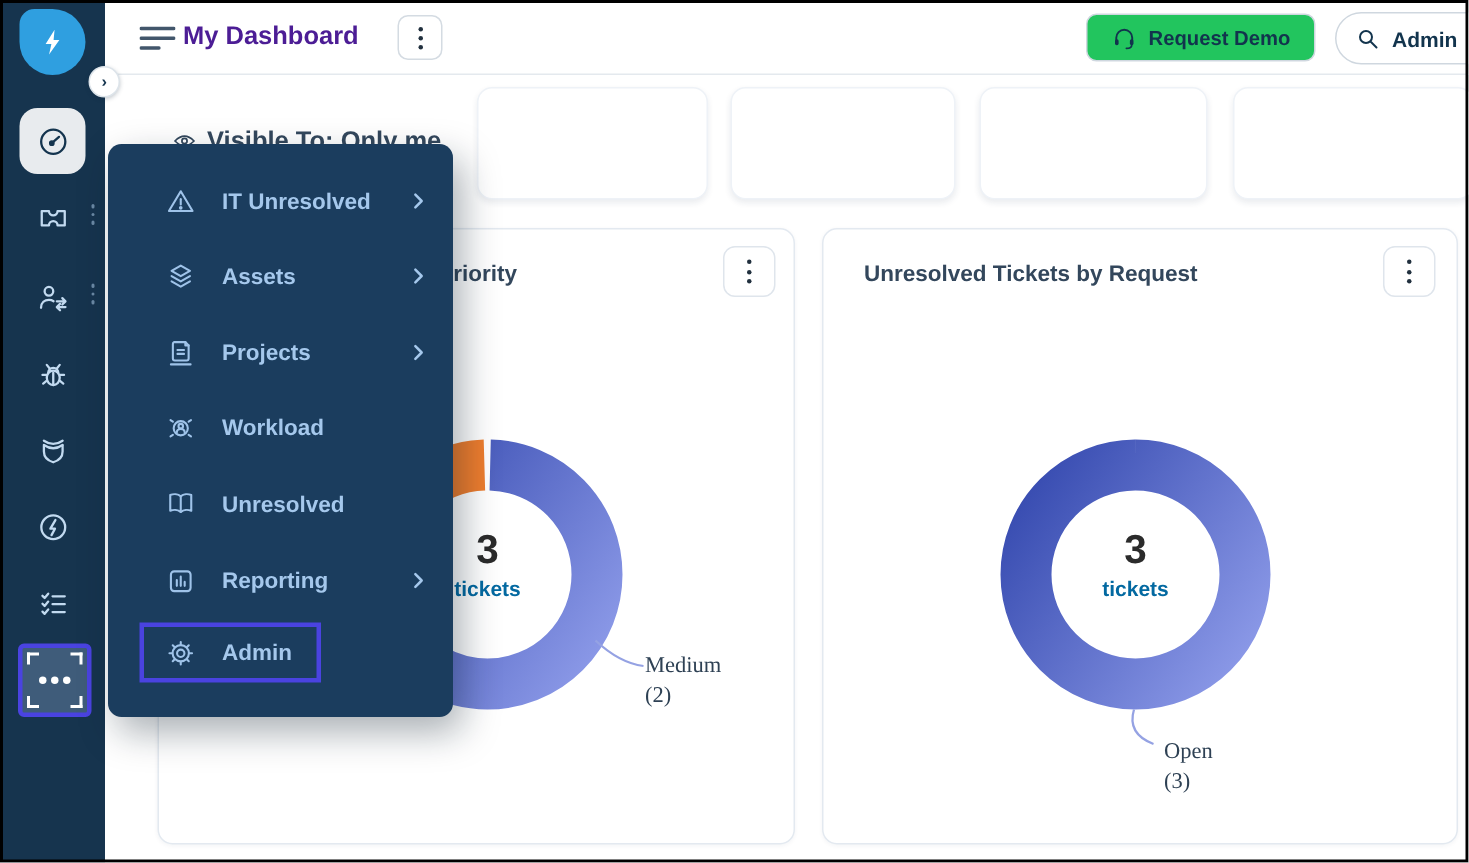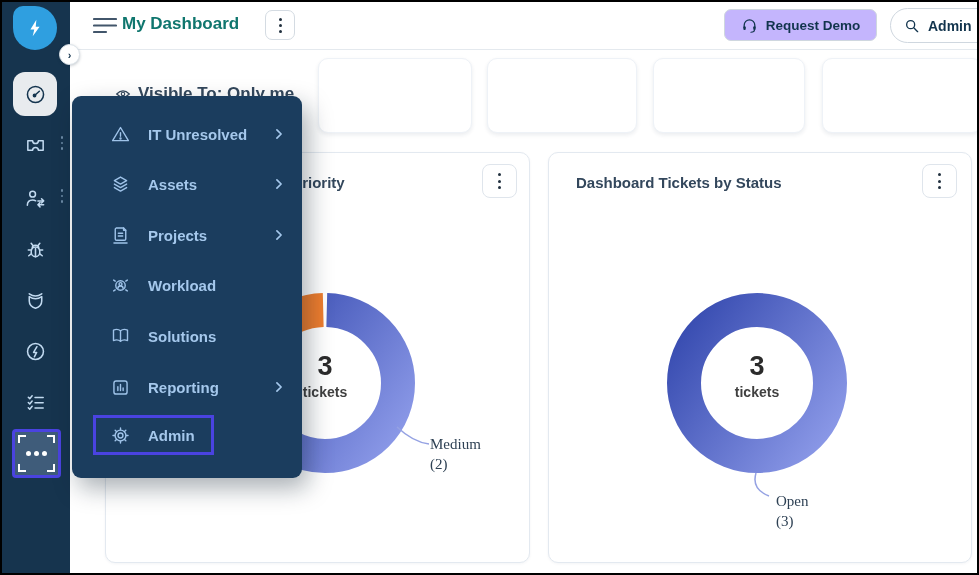--- a/index.html
+++ b/index.html
@@ -35,45 +35,45 @@
   .expander {
     position:absolute; left:59px; top:44px; width:21px; height:21px; border-radius:50%;
     background:#fff; border:1px solid #dde4ea; box-shadow:0 1px 3px rgba(20,40,60,.25);
     display:flex; align-items:center; justify-content:center; z-index:20;
     font-size:11px; font-weight:700; color:#14344e;
   }
 
   
   .topbar { position:absolute; left:70px; top:0; width:909px; height:50px; background:#fff; border-bottom:1px solid #e4e9ee; z-index:4; }
   .ham { position:absolute; left:93px; top:14px; }
-  .page-title { position:absolute; left:122px; top:14px; font-size:17px; font-weight:700; color:#0f766e; }
+  .page-title { position:absolute; left:122px; top:14px; font-size:17px; font-weight:700; color:#4c1d95; }
   .kebab-btn { position:absolute; left:265px; top:10px; width:30px; height:30px; border:1px solid #d4dbe2; border-radius:7px; background:#fff;
     display:flex; flex-direction:column; align-items:center; justify-content:center; gap:3px; }
   .kebab-btn i, .card-kebab i { width:3px; height:3px; border-radius:50%; background:#21303e; }
-  .demo-btn { position:absolute; left:724px; top:9px; width:153px; height:32px; border:1px solid #cfd7df; border-radius:7px; background:#c4b5fd;
+  .demo-btn { position:absolute; left:724px; top:9px; width:153px; height:32px; border:1px solid #cfd7df; border-radius:7px; background:#22c55e;
     display:flex; align-items:center; justify-content:center; gap:8px; font-size:13.5px; font-weight:700; color:#12344d; }
   .search-pill { position:absolute; left:890px; top:8px; width:132px; height:35px; border:1px solid #cfd7df; border-radius:18px; background:#fff;
     display:flex; align-items:center; gap:8px; padding-left:13px; font-size:14px; font-weight:600; color:#12344d; }
 
   
   .visible-to { position:absolute; left:115px; top:84px; display:flex; align-items:center; gap:7px;
     font-size:17px; font-weight:600; color:#33475c; z-index:1; }
   .stat-card { position:absolute; top:58px; height:75px; background:#fff; border:1px solid #eef2f7; border-radius:10px;
     box-shadow:0 2px 4px rgba(23,43,77,.09); z-index:1; }
 
   .chart-card { position:absolute; top:152px; height:411px; background:#fff; border:1px solid #e3e9f0; border-radius:10px;
     box-shadow:0 1px 3px rgba(25,45,70,.05); z-index:2; }
   .card-title { position:absolute; top:21px; font-size:15px; font-weight:700; color:#33475c; white-space:nowrap; }
   .card-kebab { position:absolute; top:11px; width:35px; height:34px; border:1px solid #dfe5ec; border-radius:8px; background:#fff;
     display:flex; flex-direction:column; align-items:center; justify-content:center; gap:3.5px; }
 
   .donut-wrap { position:absolute; width:200px; height:200px; }
   .donut-center { position:absolute; width:140px; text-align:center; z-index:3; }
   .donut-center .val { font-size:27px; font-weight:700; color:#2b2b2b; line-height:1.1; }
-  .donut-center .lab { font-size:14px; font-weight:600; color:#404040; margin-top:2px; }
+  .donut-center .lab { font-size:14px; font-weight:600; color:#0369a1; margin-top:2px; }
   .callout { position:absolute; font-size:15px; color:#2e4154; line-height:20px; z-index:3;font-family:Liberation Serif, serif; }
   .leader { position:absolute; z-index:3; }
   .leader path { stroke:#95a2e3; stroke-width:1.5; fill:none; }
 
   
   .flyout { position:absolute; left:72px; top:96px; width:230px; height:382px; background:#1b3d5e; border-radius:9px;
     box-shadow:6px 10px 25px rgba(10,25,40,.35); z-index:10; }
   .fly-item { position:absolute; left:38px; height:40px; width:176px; display:flex; align-items:center; gap:17px;
     font-size:15px; font-weight:700; color:#a5c8ec; cursor:pointer; }
   .fly-item svg { stroke:#9fc3e9; fill:none; stroke-width:1.6; stroke-linecap:round; stroke-linejoin:round; flex:0 0 auto; }
@@ -238,21 +238,21 @@
   </div>
   <svg class="leader" style="left:395px;top:423px" width="40" height="30" viewBox="0 0 40 30">
     <path d="M2 4 Q18 19 34 21"></path>
   </svg>
   <div class="callout" style="left:430px;top:434px">
     <div>Medium</div>
     <div>(2)</div>
   </div>
 
   <section class="chart-card" style="left:548px;width:424px">
-    <h2 class="card-title" style="left:27px">Dashboard Tickets by Status</h2>
+    <h2 class="card-title" style="left:27px">Unresolved Tickets by Request</h2>
     <div class="card-kebab" style="left:373px">
         <i></i>
         <i></i>
         <i></i>
       </div>
   </section>
   <svg class="donut-wrap" style="left:657px;top:283px;z-index:2" viewBox="0 0 200 200">
     <defs>
       <linearGradient id="grad1" x1="0.85" y1="0" x2="0.15" y2="1">
         <stop offset="0" stop-color="#3a4eb2"></stop>
@@ -326,21 +326,21 @@
         <path d="M6 7 L4.2 5.8 M18 7 L19.8 5.8 M6 17 L4.2 18.2 M18 17 L19.8 18.2"></path>
       </svg>
       <span>Workload</span>
     </div>
 
     <div class="fly-item" style="top:220px">
       <svg width="21" height="21" viewBox="0 0 24 24">
         <path d="M12 5.5 C10 3.8 6.5 3.6 4 4.6 V16.6 C6.5 15.6 10 15.8 12 17.5 C14 15.8 17.5 15.6 20 16.6 V4.6 C17.5 3.6 14 3.8 12 5.5 z"></path>
         <path d="M12 5.5 V17.5"></path>
       </svg>
-      <span>Solutions</span>
+      <span>Unresolved</span>
     </div>
 
     <div class="fly-item highlight" style="top:319px">
       <svg width="21" height="21" viewBox="0 0 24 24">
         <circle cx="12" cy="12" r="2.8"></circle>
           <circle cx="12" cy="12" r="6.2"></circle>
         <path d="M12 3.4 v2 M12 18.6 v2 M3.4 12 h2 M18.6 12 h2 M5.9 5.9 l1.5 1.5 M16.6 16.6 l1.5 1.5 M18.1 5.9 l-1.5 1.5 M7.4 16.6 l-1.5 1.5"></path>
       </svg>
       <span>Admin</span>
     </div>

